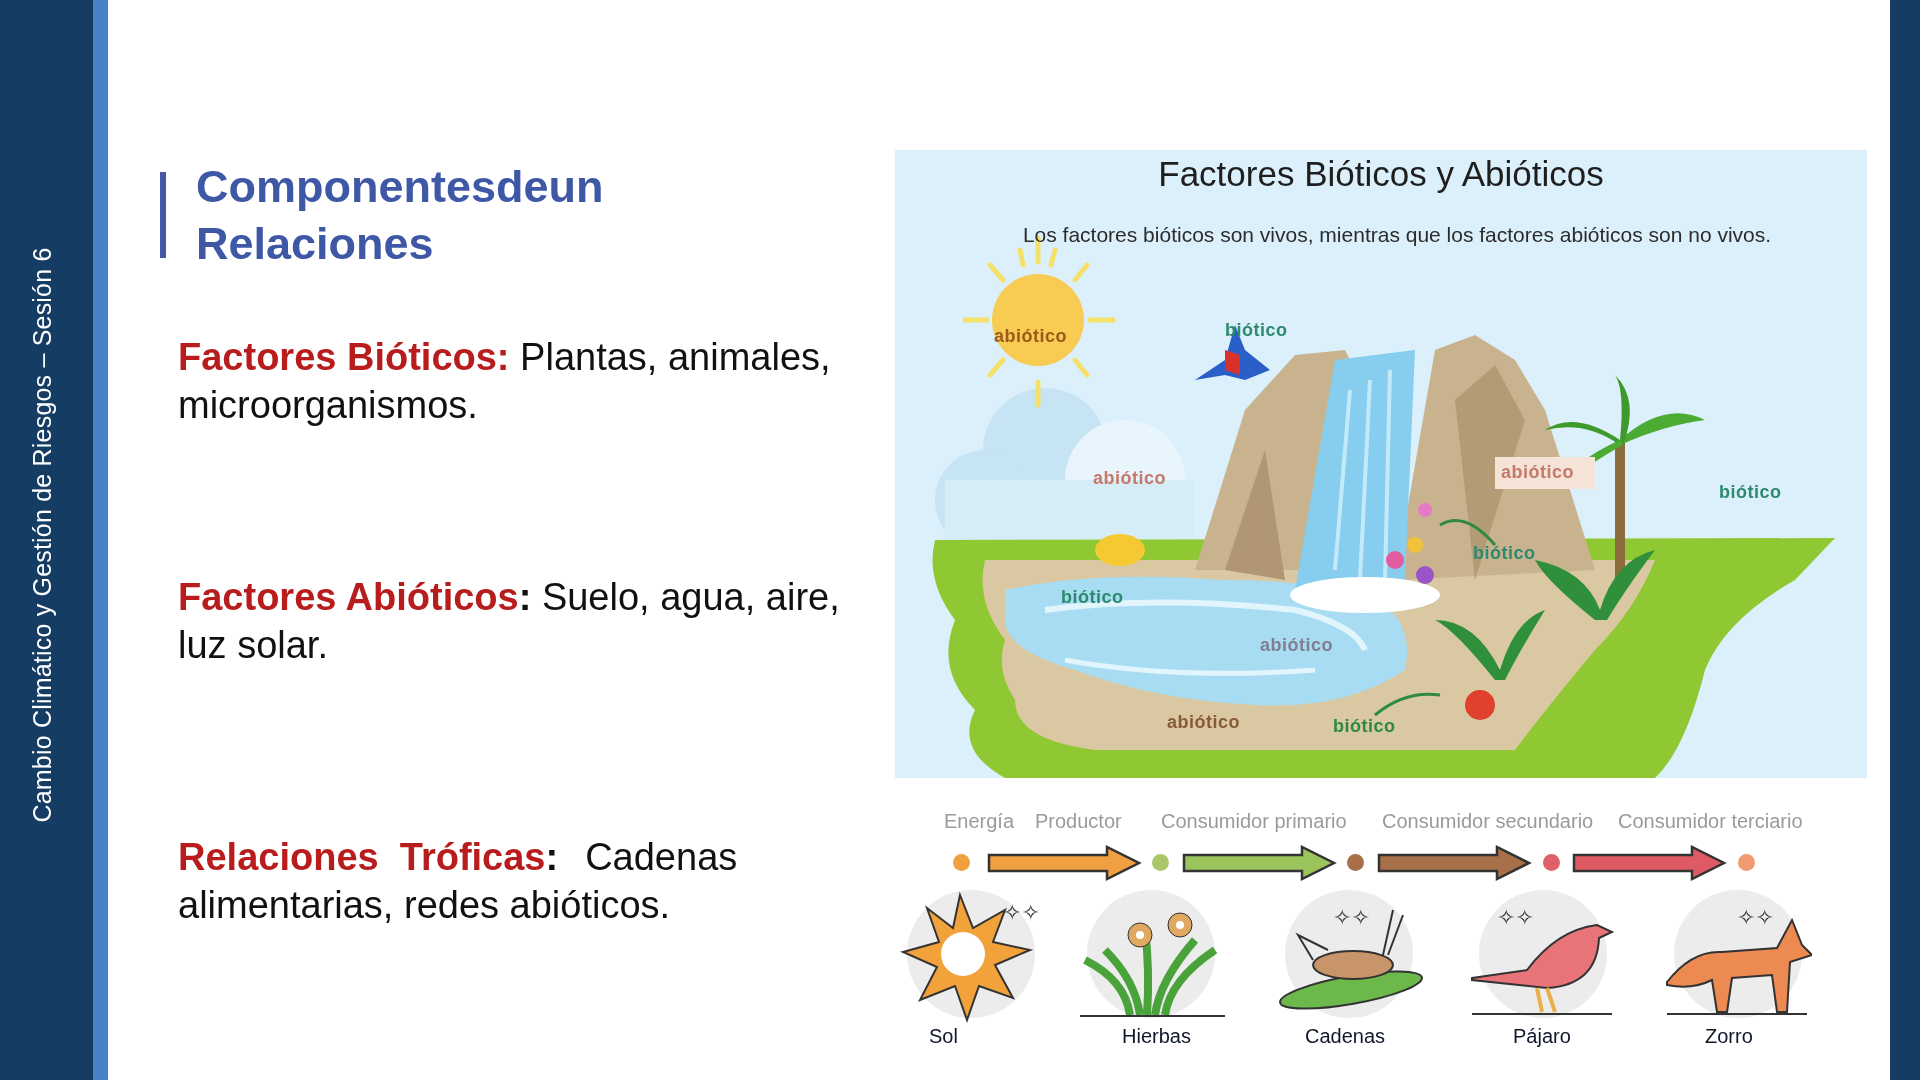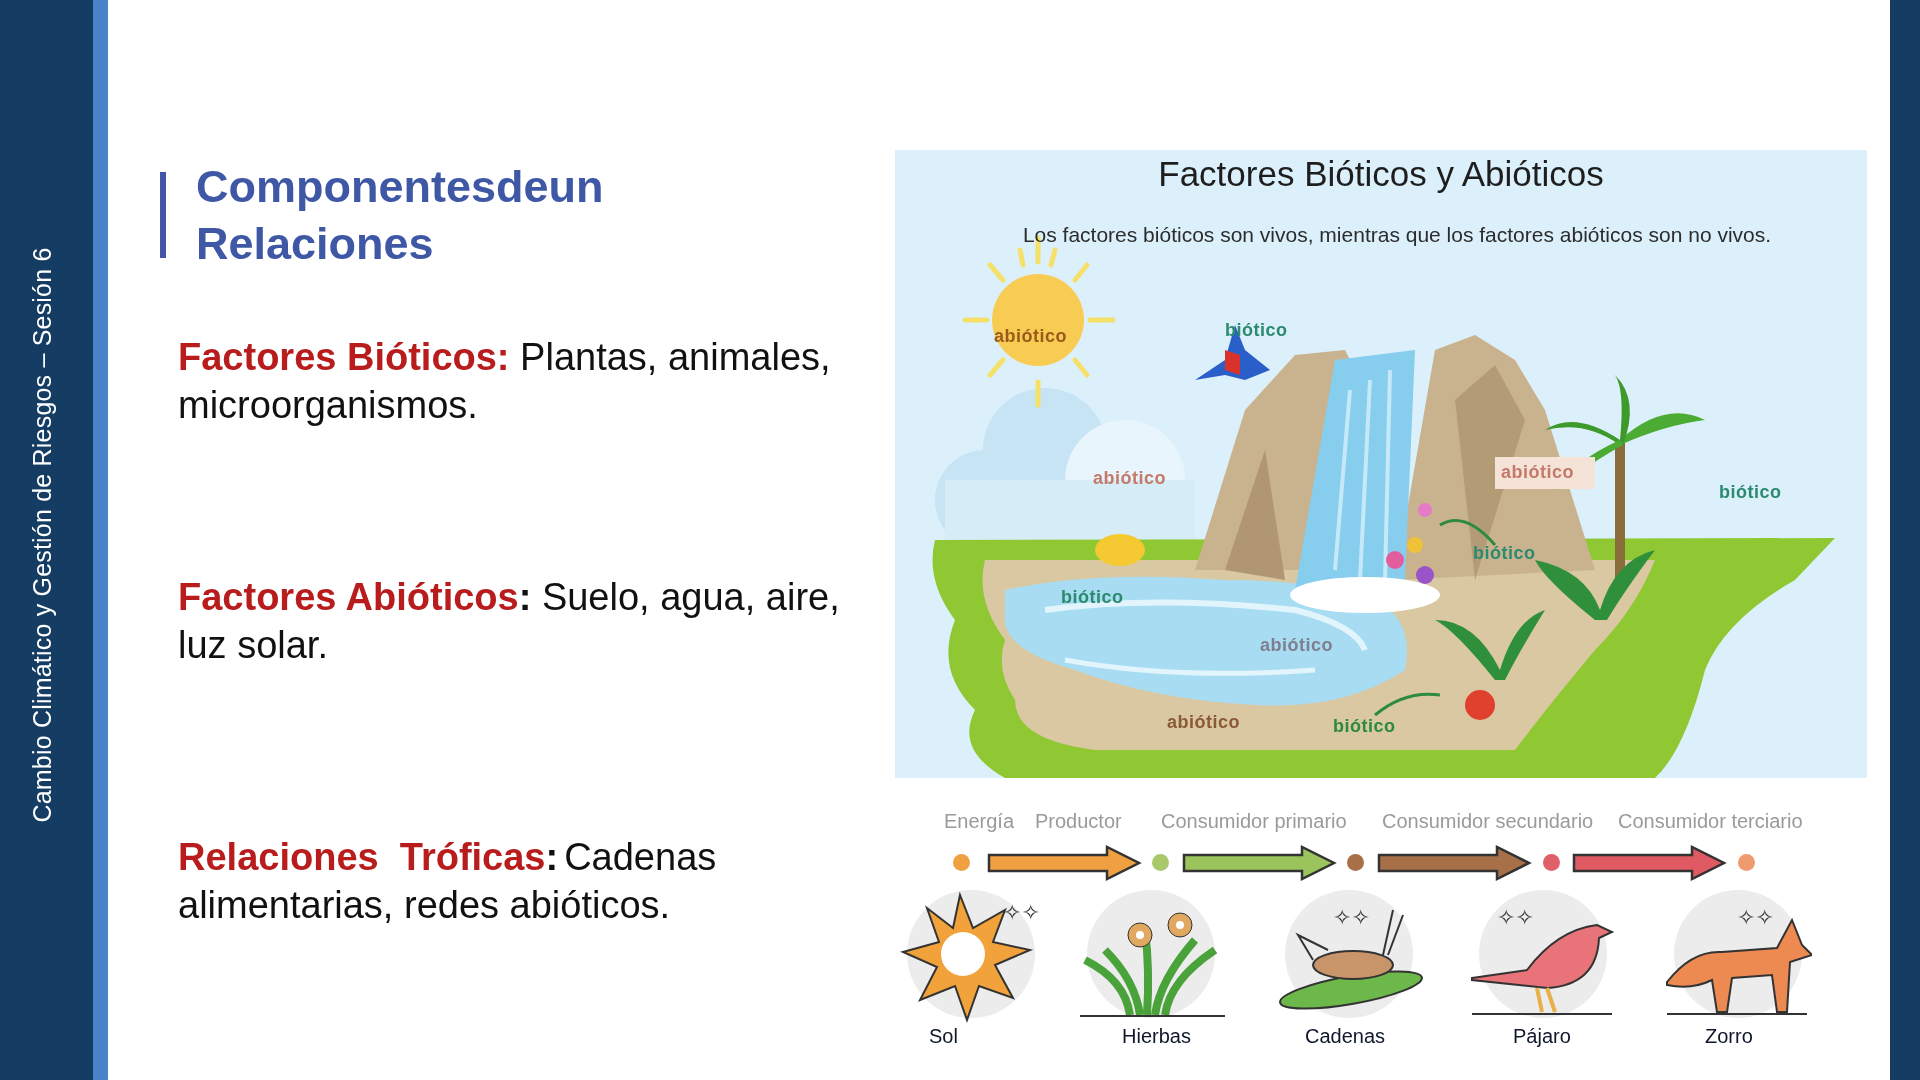--- a/index.html
+++ b/index.html
@@ -27,21 +27,21 @@
   }
   .title .line1 { display: flex; }
 
   
   .para { position: absolute; left: 178px; width: 680px; font-size: 38px; line-height: 48px; color: #111; }
   .para .lead { color: #b91c1c; font-weight: bold; text-align: right; }
   .para .colon { color: #111; font-weight: bold; }
   .p1 { top: 333px; }
   .p2 { top: 573px; }
   .p3 { top: 833px; }
-  .p3 .row1 { display: flex; justify-content: flex-start; gap: 6px; }
+  .p3 .row1 { display: flex; justify-content: flex-start; gap: 27px; }
 
   
   .eco { position: absolute; left: 895px; top: 150px; width: 972px; height: 628px; background: #dcf0fb; overflow: hidden; }
   .eco-title { position: absolute; left: 0; width: 100%; top: 4px; text-align: center; font-size: 35px; color: #1e1e1e; }
   .eco-sub { position: absolute; left: 16px; width: 100%; top: 73px; text-align: center; font-size: 21px; color: #2c2c2c; }
   .eco svg { position: absolute; left: 0; top: 0; }
   .lbl { position: absolute; font-size: 18px; font-weight: bold; letter-spacing: 0.5px; }
   .lbl.ab { color: #c47a6b; }
   .lbl.bi { color: #2c8a6e; }
 

